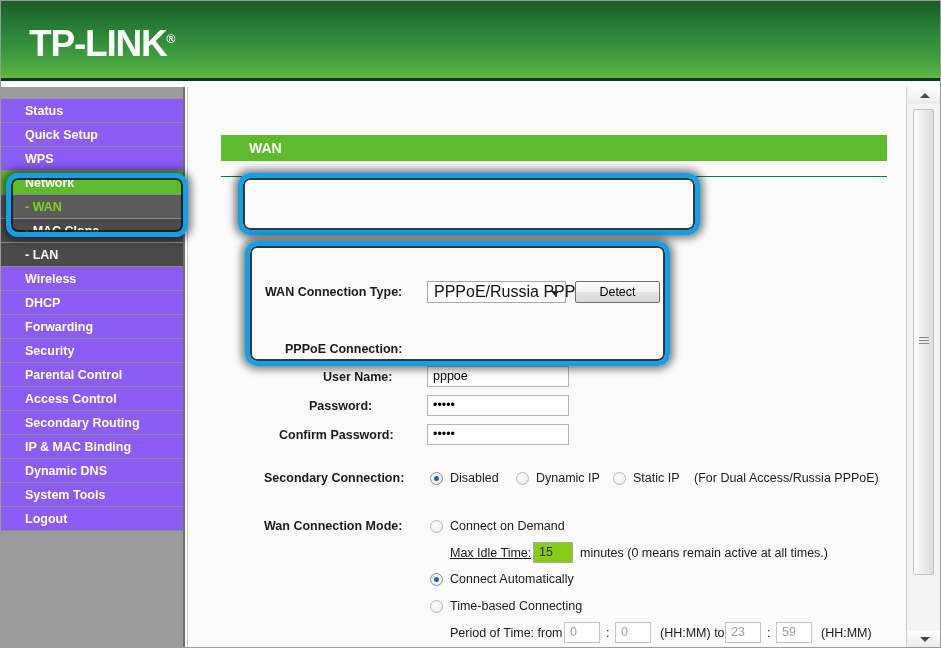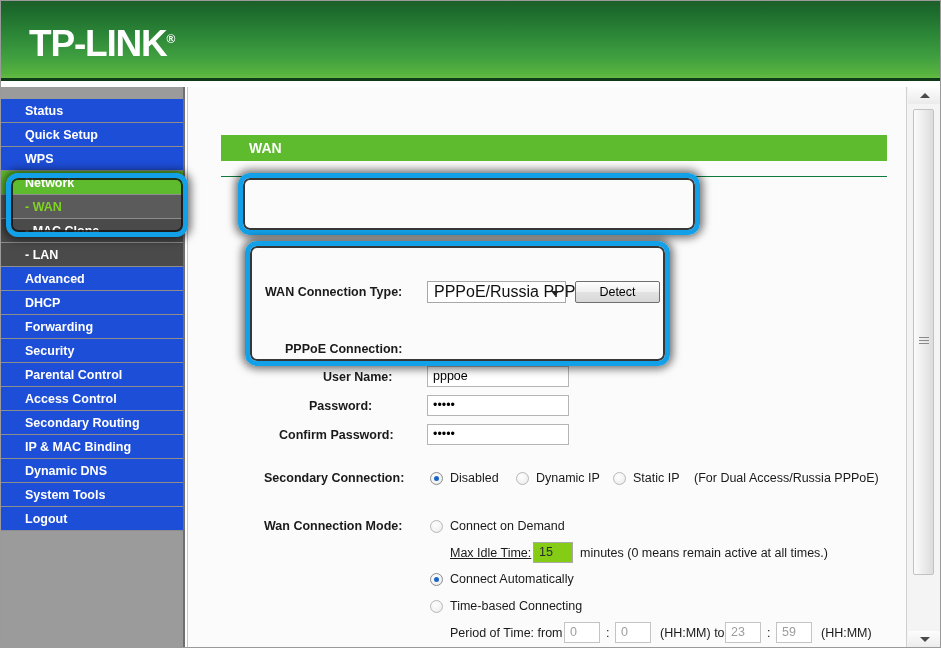--- a/index.html
+++ b/index.html
@@ -45,21 +45,21 @@
   .sidebar {
     position: absolute; left: 0; top: 86px;
     width: 184px; height: 561px;
     background: #9b9b9b;
     border-right: 2px solid #6f6f6f;
   }
   .side-top-gap { height: 12px; background: #9b9b9b; }
   .menu-item {
     height: 24px;
     line-height: 24px;
-    background: #1d4ed8;
+    background: #8b5cf6;
     color: #ffffff;
     font-size: 12.5px;
     font-weight: bold;
     padding-left: 24px;
     border-bottom: 1px solid #8d8d8d;
     white-space: nowrap;
   }
   .menu-item.sub {
     background: #4a4a4a;
     padding-left: 24px;
@@ -258,21 +258,21 @@
 
   <div class="sidebar">
     <div class="side-top-gap"></div>
     <div class="menu-item"><span>Status</span></div>
     <div class="menu-item"><span>Quick Setup</span></div>
     <div class="menu-item"><span>WPS</span></div>
     <div class="menu-item active"><span>Network</span></div>
     <div class="menu-item sub selected"><span>- WAN</span></div>
     <div class="menu-item sub"><span>- MAC Clone</span></div>
     <div class="menu-item sub"><span>- LAN</span></div>
-    <div class="menu-item"><span>Advanced</span></div>
+    <div class="menu-item"><span>Wireless</span></div>
     <div class="menu-item"><span>DHCP</span></div>
     <div class="menu-item"><span>Forwarding</span></div>
     <div class="menu-item"><span>Security</span></div>
     <div class="menu-item"><span>Parental Control</span></div>
     <div class="menu-item"><span>Access Control</span></div>
     <div class="menu-item"><span>Secondary Routing</span></div>
     <div class="menu-item"><span>IP &amp; MAC Binding</span></div>
     <div class="menu-item"><span>Dynamic DNS</span></div>
     <div class="menu-item"><span>System Tools</span></div>
     <div class="menu-item"><span>Logout</span></div>

